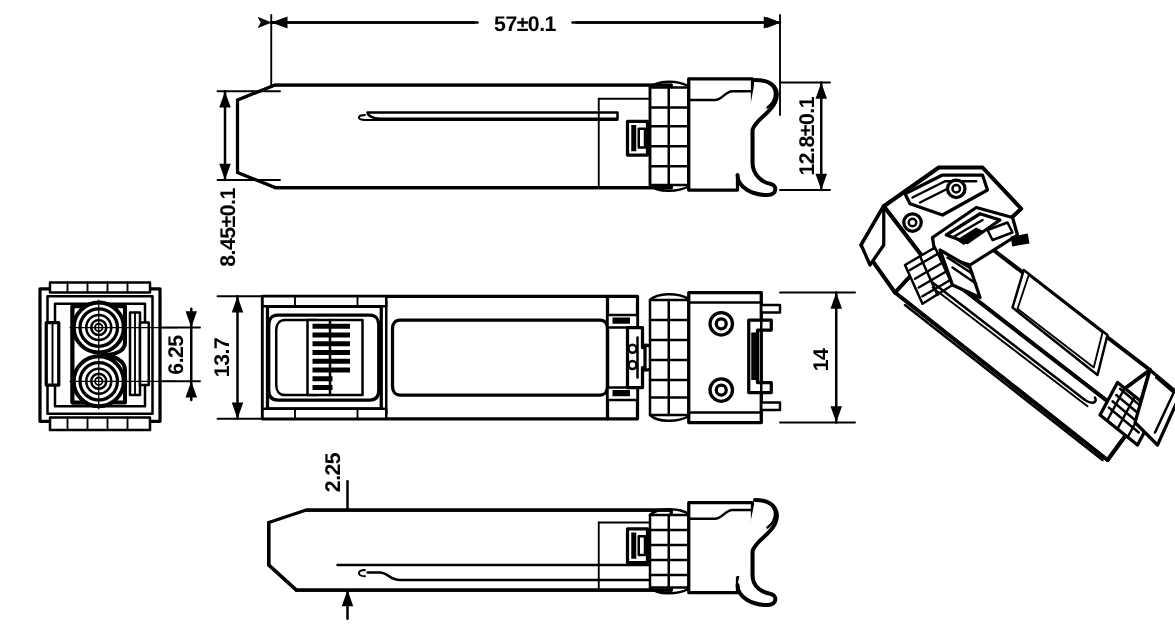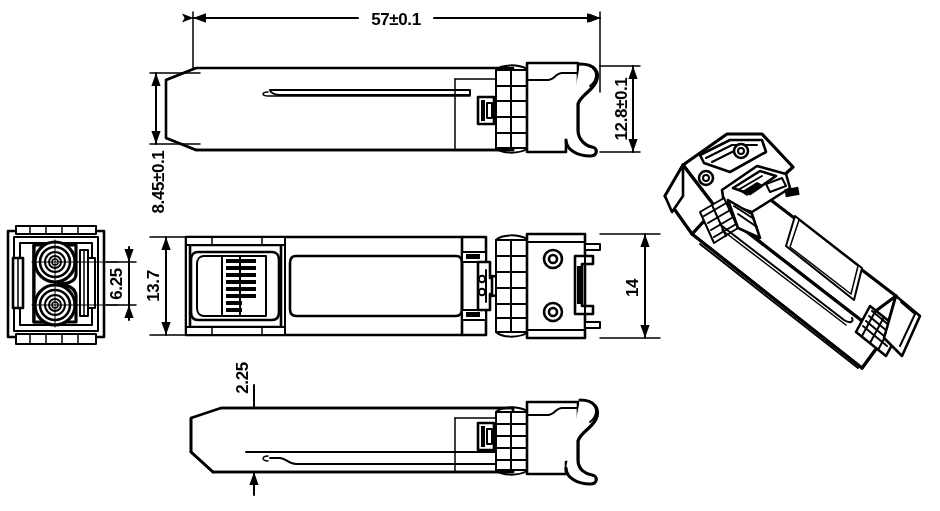--- a/index.html
+++ b/index.html
@@ -13,20 +13,21 @@
     height: 511px;
     overflow: hidden;
     font-family: "Liberation Sans", sans-serif;
     color: #000000;
   }
   #drawing-root {
     position: relative;
     width: 859px;
     height: 511px;
     background: #ffffff;
+    margin-left: 24px;
   }
   svg#cad-canvas {
     position: absolute;
     left: 0;
     top: 0;
     width: 940px;
     height: 511px;
     display: block;
   }
   .dim-text {

